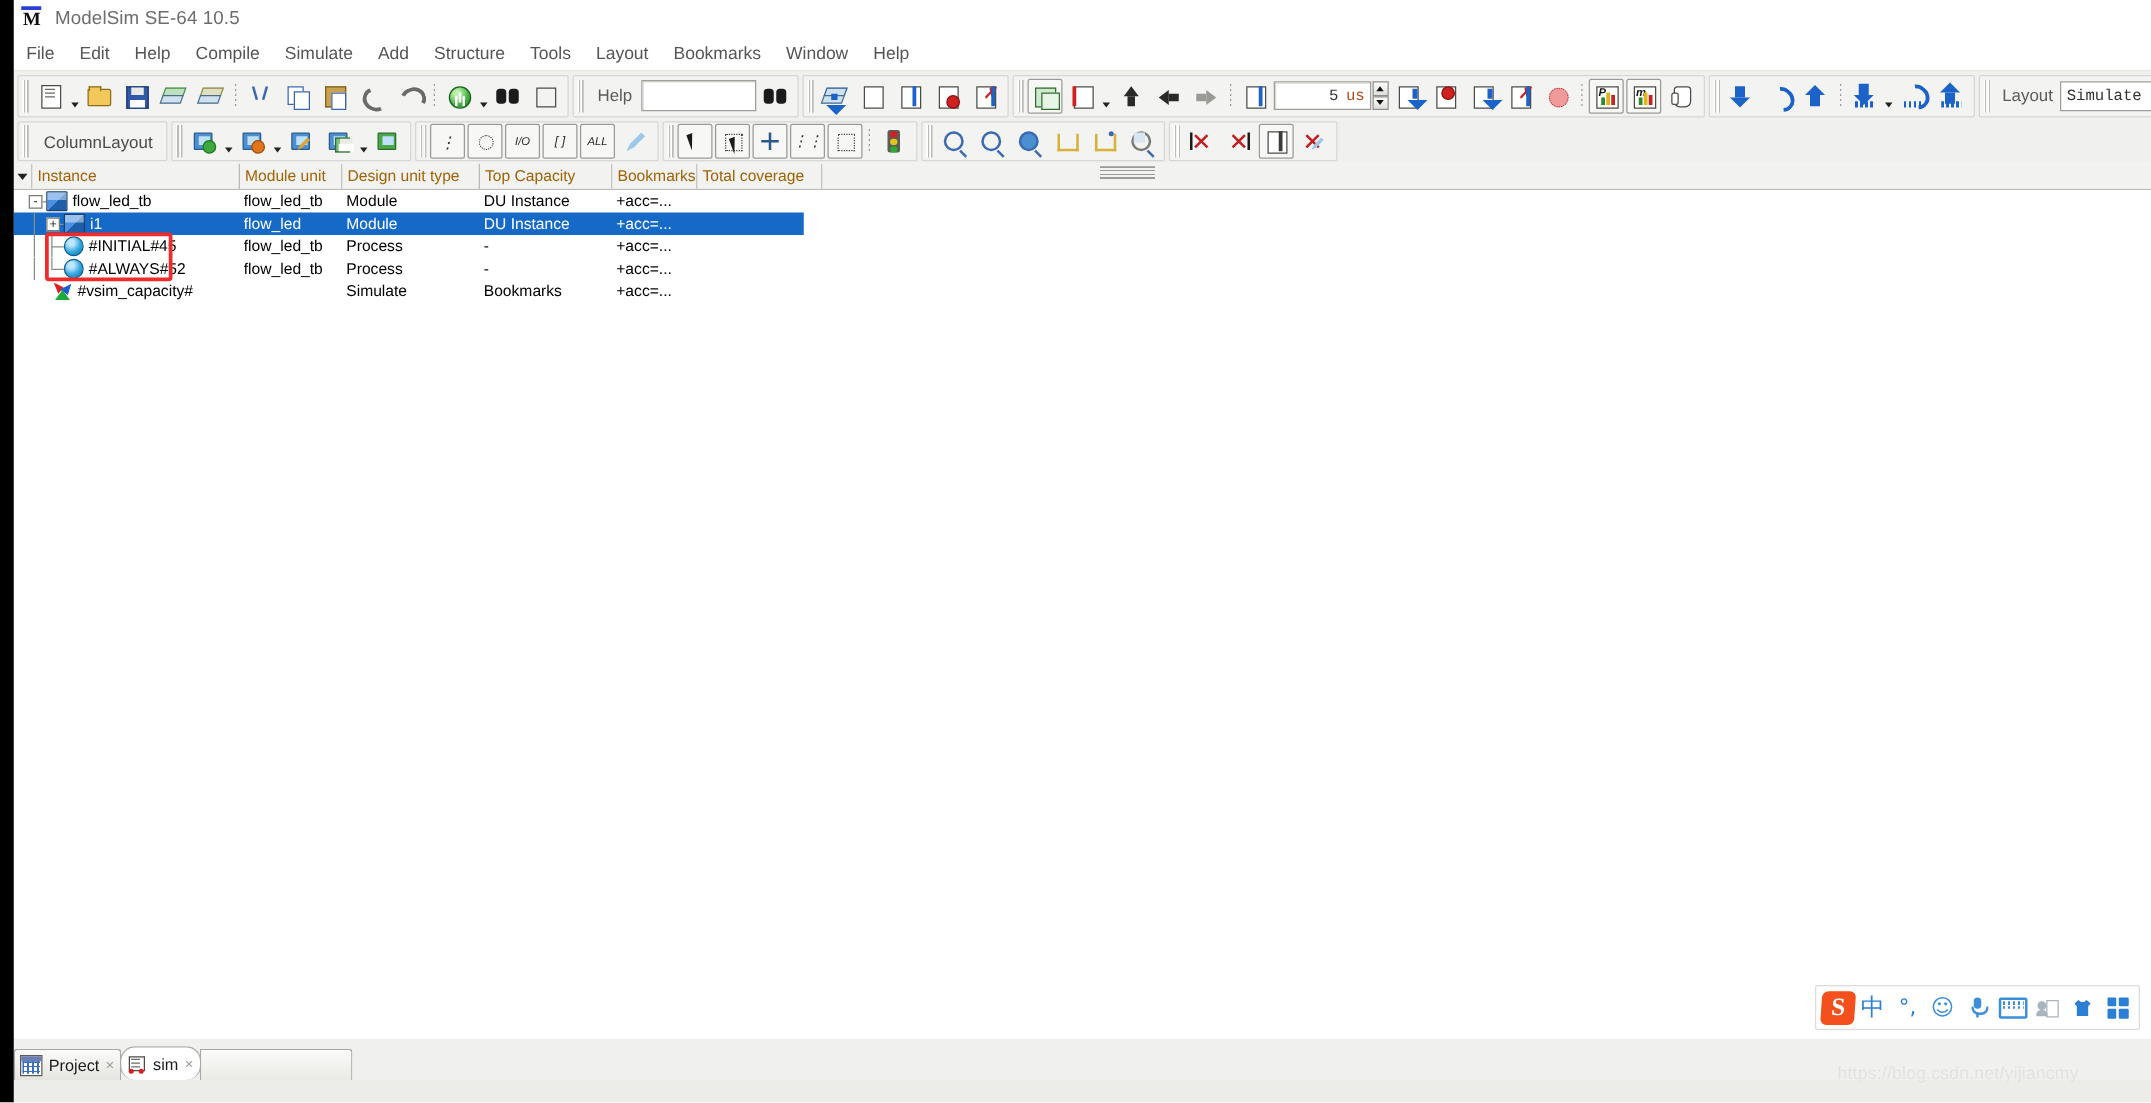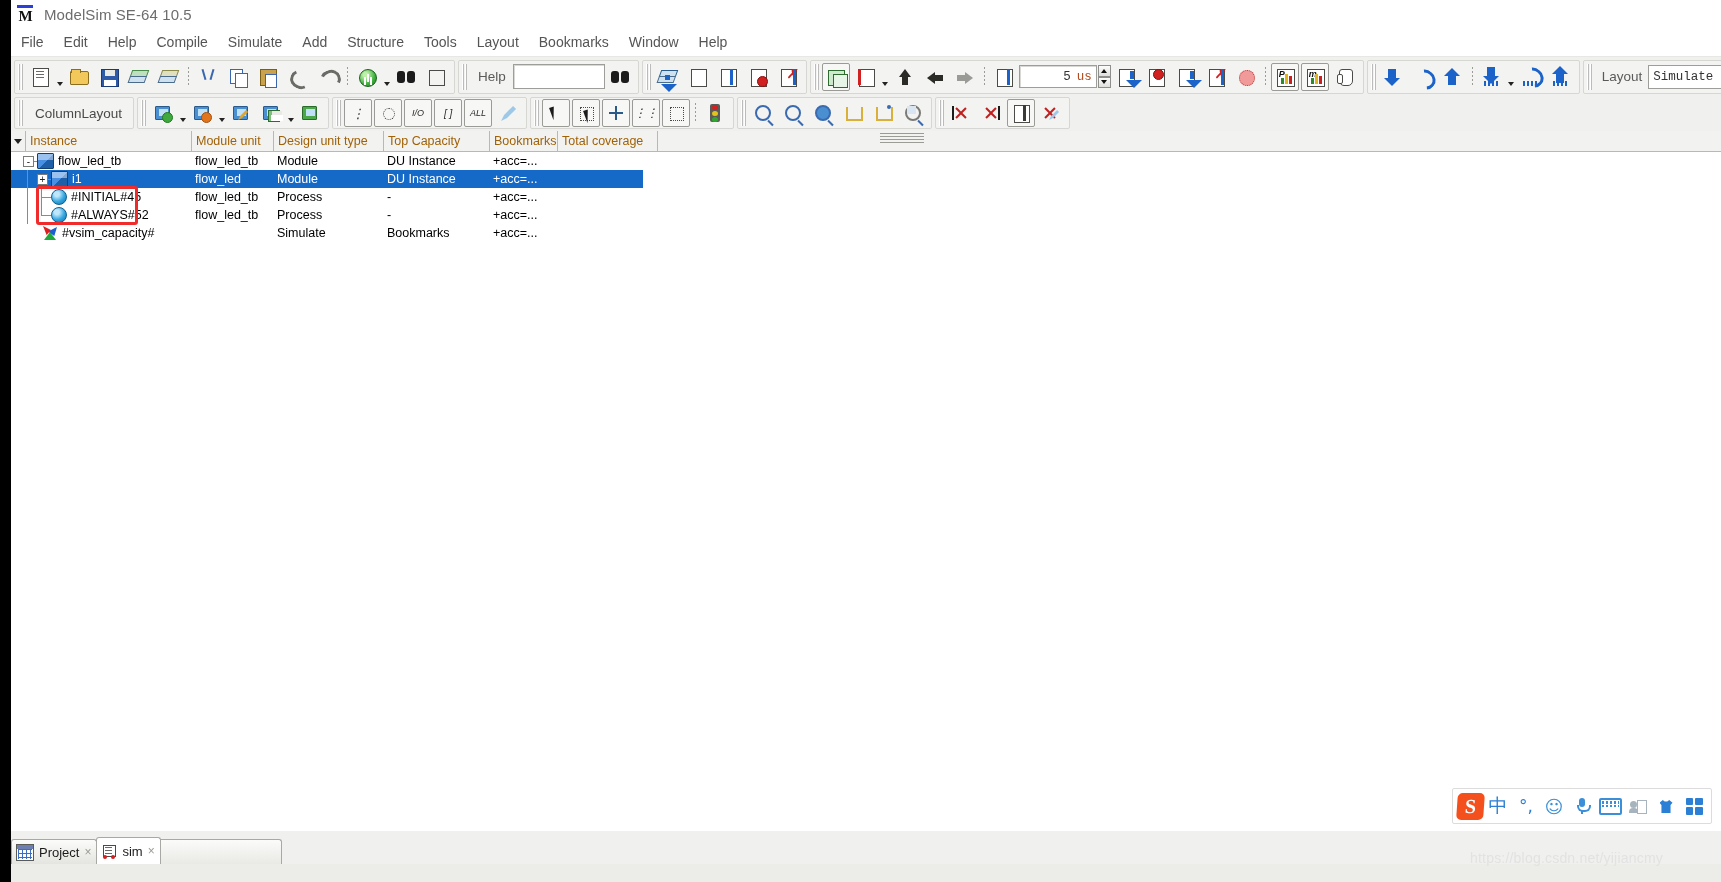--- a/index.html
+++ b/index.html
@@ -123,21 +123,21 @@
   
   #redbox{position:absolute;left:36px;top:186px;width:96px;height:33px;
      border:3px solid #ef2b2b;border-radius:3px;z-index:25;pointer-events:none;}
 
   
   #bottombar{position:absolute;left:11px;top:831px;width:1710px;height:51px;background:#f0f0ee;}
   #tabs-row{position:absolute;left:11px;top:838px;height:26px;display:flex;align-items:flex-end;}
   .tab{height:24px;display:flex;align-items:center;padding:0 5px 0 4px;
      border:1px solid #a8a8a4;border-bottom:none;border-radius:3px 3px 0 0;
      background:linear-gradient(#fbfbfa,#e4e4e0);margin-right:-1px;}
-  .tab.active{background:#ffffff;height:26px;}
+  .tab.active{background:#ffffff;height:26px;border-radius:12px;}
   .tab-ic{width:16px;height:15px;margin-right:5px;flex:none;position:relative;}
   .tab-label{font-size:13px;color:#1b1b1b;margin-right:5px;}
   .tab-x{font-size:12px;color:#9a9a96;font-family:"Liberation Sans",sans-serif;}
   #tabs-fill{height:24px;min-width:120px;border:1px solid #a8a8a4;border-bottom:none;
      border-radius:0 3px 0 0;background:linear-gradient(#fbfbfa,#e9e9e5);}
   #statusline{position:absolute;left:11px;top:864px;width:1710px;height:18px;background:#eceCE8;}
 
   
   .proj-ic{background:#fff;border:1px solid #5a5a56;}
   .proj-ic .gridln{position:absolute;left:1px;top:4px;right:1px;bottom:1px;

